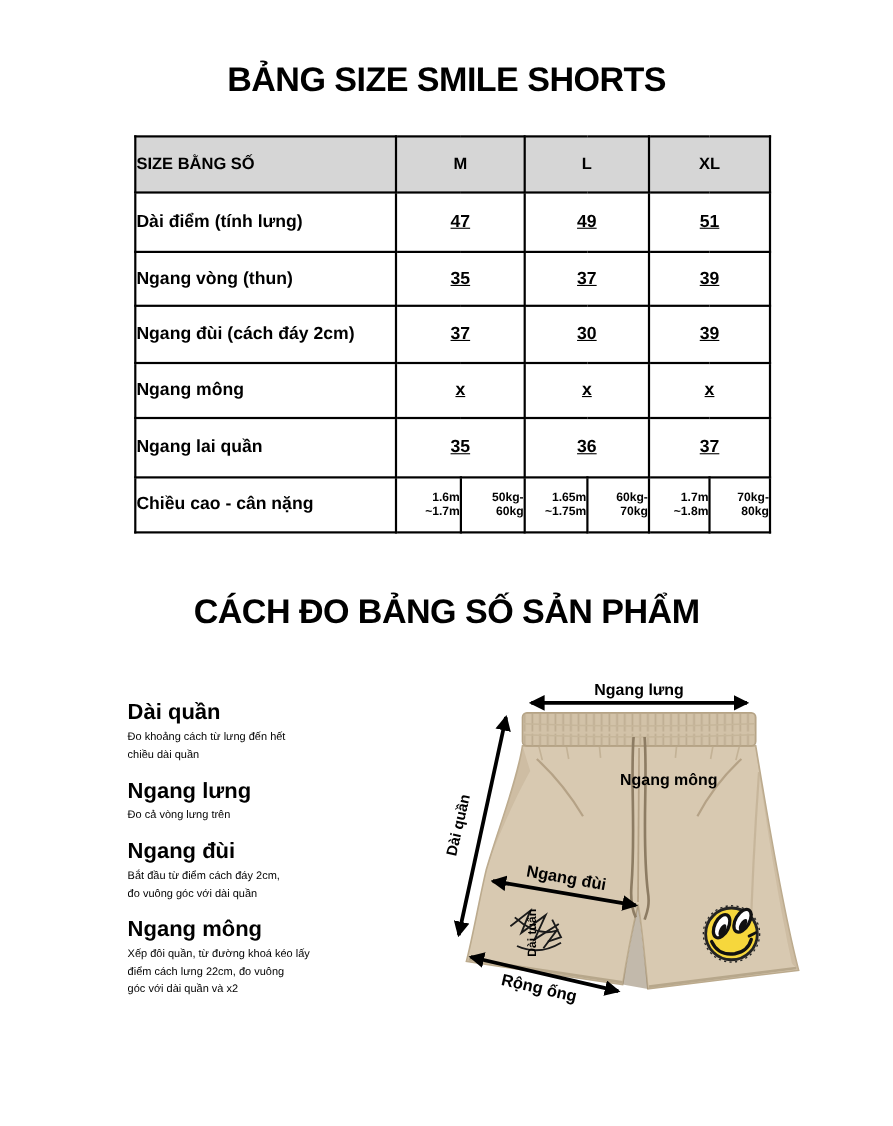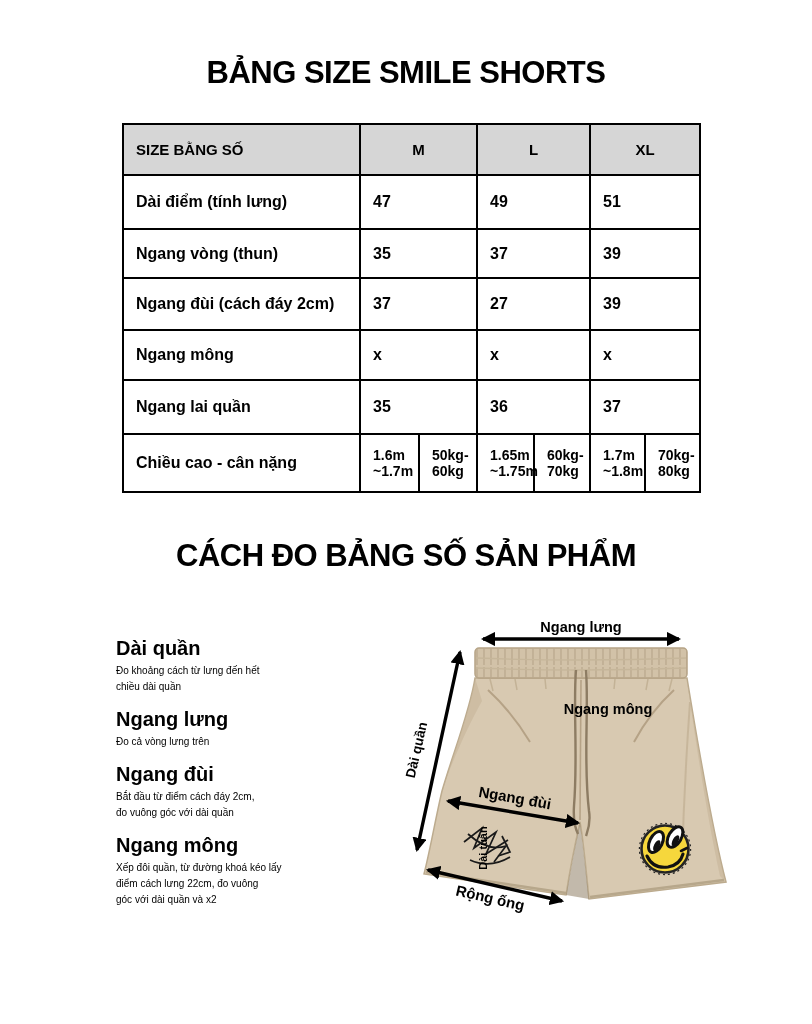--- a/index.html
+++ b/index.html
@@ -6,25 +6,25 @@
   .canvas{position:relative;width:812px;height:1024px;background:#ffffff;overflow:hidden;
           font-family:"Liberation Sans", sans-serif;color:#000;margin-top:11px;}
   .title{position:absolute;left:0;width:812px;text-align:center;font-weight:bold;
          font-size:31px;letter-spacing:-0.5px;margin:0;}
   .title1{top:44px;}
   .title2{top:527px;}
 
   
   table.size{position:absolute;left:122px;top:112px;width:577px;border-collapse:collapse;
              table-layout:fixed;}
-  table.size td, table.size th{border:2px solid #000;padding:12px;font-weight:bold;}
+  table.size td, table.size th{border:2px solid #000;padding:0;font-weight:bold;}
   table.size th{background:#d6d6d6;font-size:15px;}
   td.lbl, th.lbl{text-align:left;padding-left:18px;font-size:16px;}
-  td.val{font-size:16px;}
-  td.hw{text-align:left;font-size:14px;white-space:pre-line;line-height:1.15;vertical-align:middle;}
+  td.val{text-align:center;font-size:16px;text-decoration:underline;}
+  td.hw{text-align:right;font-size:11px;white-space:pre-line;line-height:1.15;vertical-align:middle;}
 
   
   .guide{position:absolute;left:116px;top:626px;width:295px;}
   .guide h3{margin:0 0 3px 0;font-size:20px;font-weight:bold;}
   .guide p{margin:0 0 13px 0;font-size:10px;line-height:16px;white-space:pre-line;}
 
   
   .diagram{position:absolute;left:390px;top:595px;}
   .dim-label{font-family:"Liberation Sans", sans-serif;font-weight:bold;fill:#000;}
 </style>
@@ -59,21 +59,21 @@
     </tr>
     <tr style="height:49px">
       <td class="lbl">Ngang vòng (thun)</td>
       <td class="val" colspan="2">35</td>
       <td class="val" colspan="2">37</td>
       <td class="val" colspan="2">39</td>
     </tr>
     <tr style="height:52px">
       <td class="lbl">Ngang đùi (cách đáy 2cm)</td>
       <td class="val" colspan="2">37</td>
-      <td class="val" colspan="2">27</td>
+      <td class="val" colspan="2">30</td>
       <td class="val" colspan="2">39</td>
     </tr>
     <tr style="height:50px">
       <td class="lbl">Ngang mông</td>
       <td class="val" colspan="2">x</td>
       <td class="val" colspan="2">x</td>
       <td class="val" colspan="2">x</td>
     </tr>
     <tr style="height:54px">
       <td class="lbl">Ngang lai quần</td>

